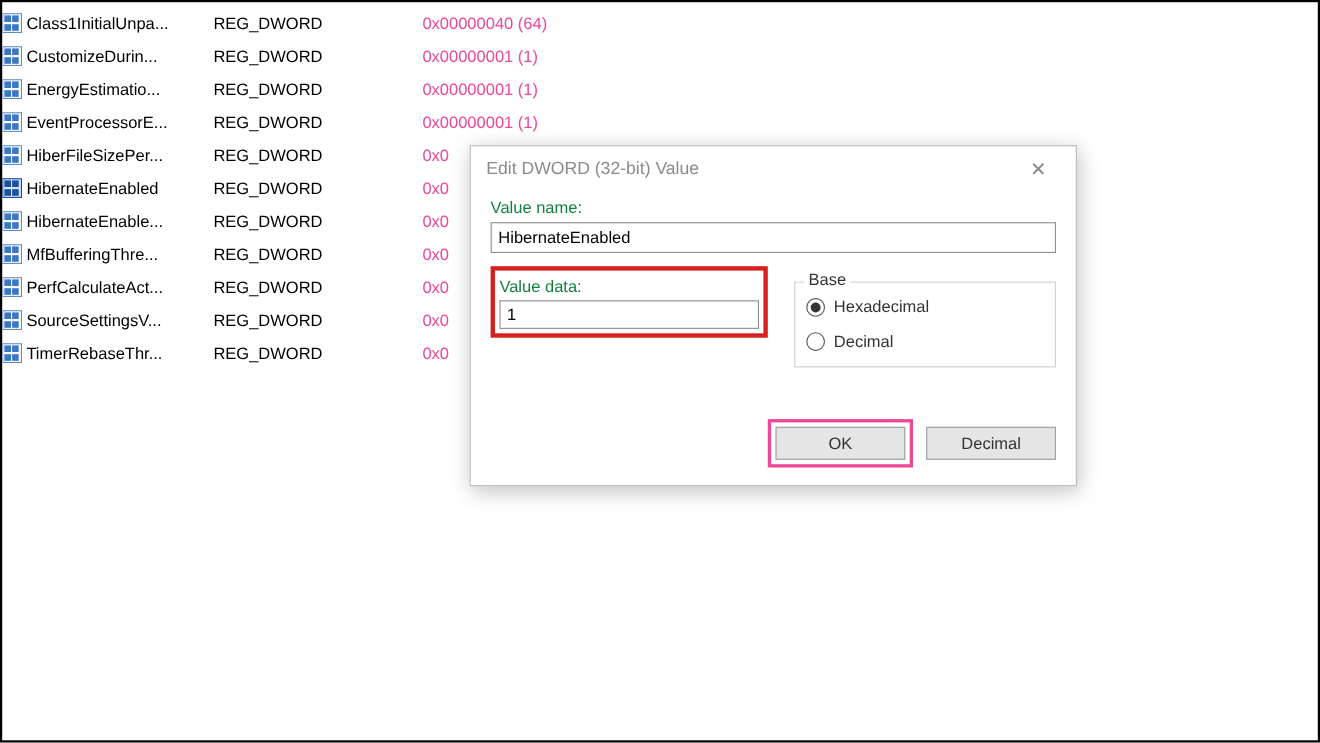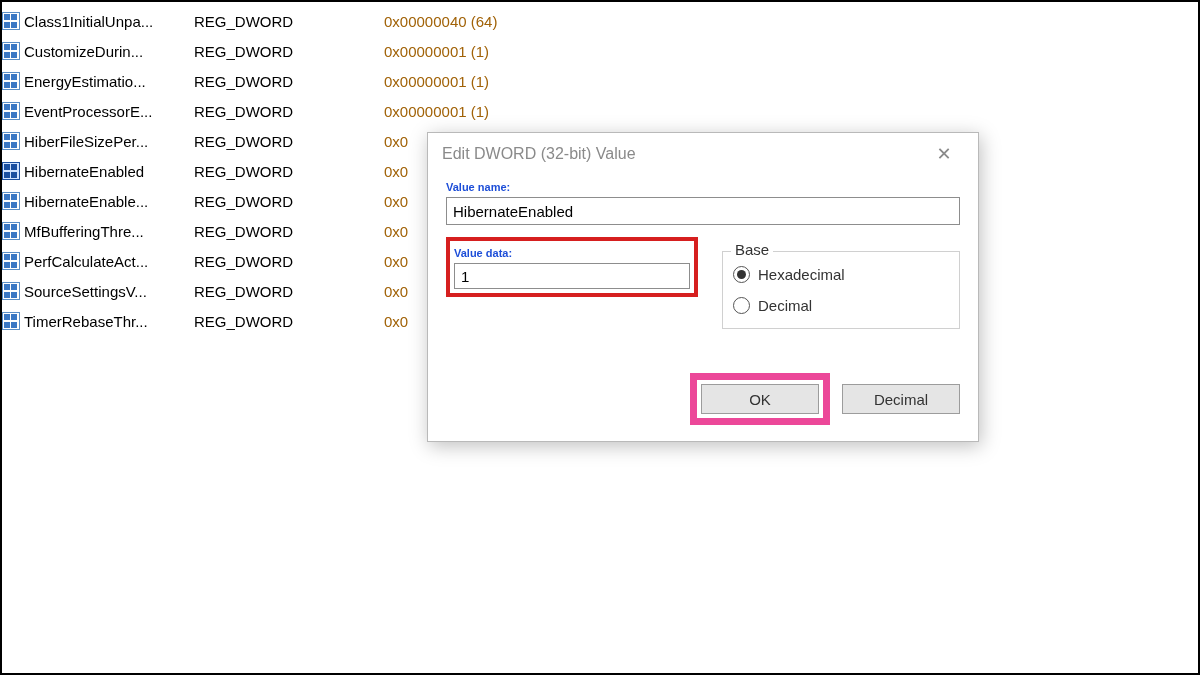--- a/index.html
+++ b/index.html
@@ -43,21 +43,21 @@
       width: 170px;
       color: #000;
       white-space: nowrap;
       overflow: hidden;
     }
     .col-type {
       width: 190px;
       color: #000;
     }
     .col-data {
-      color: #a16207;
+      color: #ec4899;
     }
     .row-selected .col-name,
     .row-selected .col-type,
     .row-selected .col-data {
        
     }
 
     
     .dialog {
       position: absolute;
@@ -82,24 +82,23 @@
       width: 40px;
       text-align: center;
       font-size: 18px;
       color: #8a8a8a;
       cursor: pointer;
     }
     .dialog-body {
       padding: 6px 18px 0 18px;
     }
     .field-label {
-      color: #1d4ed8;
-      font-size: 11px;
+      color: #15803d;
+      font-size: 15px;
       margin-bottom: 4px;
-      font-weight: bold;
     }
     .text-input {
       width: 100%;
       height: 28px;
       border: 1px solid #8d8d8d;
       padding: 2px 6px;
       font-family: inherit;
       font-size: 15px;
       background: #fff;
     }
@@ -166,21 +165,21 @@
       width: 118px;
       height: 30px;
       background: #e5e5e5;
       border: 1px solid #9c9c9c;
       color: #333;
       font-family: inherit;
       font-size: 15px;
       cursor: pointer;
     }
     .ok-highlight {
-      border: 7px solid #ec4899;
+      border: 3px solid #ec4899;
       padding: 4px;
       display: inline-block;
     }
   </style>
 </head>
 <body>
 
 <div class="registry-list" id="reg-list">
     <div class="reg-row">
       <span class="reg-icon">

